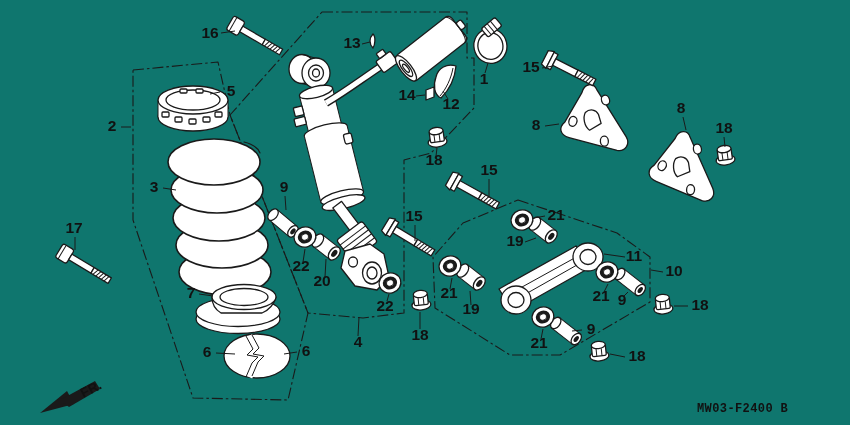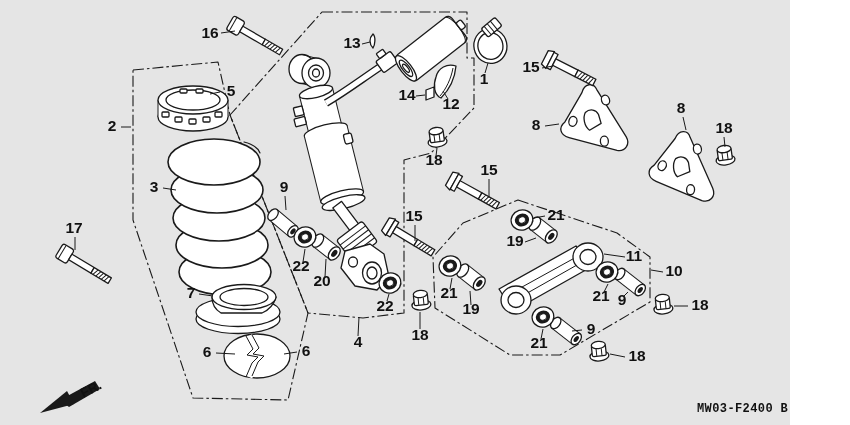--- a/index.html
+++ b/index.html
@@ -1,16 +1,16 @@
 <!DOCTYPE html>
 <html><head>
 <meta charset="utf-8">
 <style>
   html,body{margin:0;padding:0;background:#ffffff;width:850px;height:425px;overflow:hidden;}
-  #stage{position:relative;width:790px;height:425px;background:#e5e5e5;}
+  #stage{position:relative;width:850px;height:425px;background:#0f766e;}
   svg{position:absolute;left:0;top:0;}
   .p{fill:#ffffff;stroke:#1a1a1a;stroke-width:1.3;stroke-linejoin:round;}
   .pw{fill:#ffffff;stroke:none;}
   .s{stroke:#1a1a1a;stroke-width:1.2;fill:none;stroke-linecap:round;}
   .t{stroke:#1a1a1a;stroke-width:1;fill:none;}
   .dash{fill:none;stroke:#1a1a1a;stroke-width:1.1;stroke-dasharray:11 3 2.5 3;stroke-linejoin:round;}
   .ldr{stroke:#1a1a1a;stroke-width:1;fill:none;}
   .lbl{font-family:"Liberation Sans",sans-serif;font-size:15.5px;font-weight:bold;fill:#111;text-anchor:middle;}
   .code{font-family:"Liberation Mono",monospace;font-size:12px;font-weight:bold;fill:#111;letter-spacing:.4px;}
   .fr{font-family:"Liberation Sans",sans-serif;font-size:13.5px;font-weight:bold;fill:#111;text-anchor:middle;}

